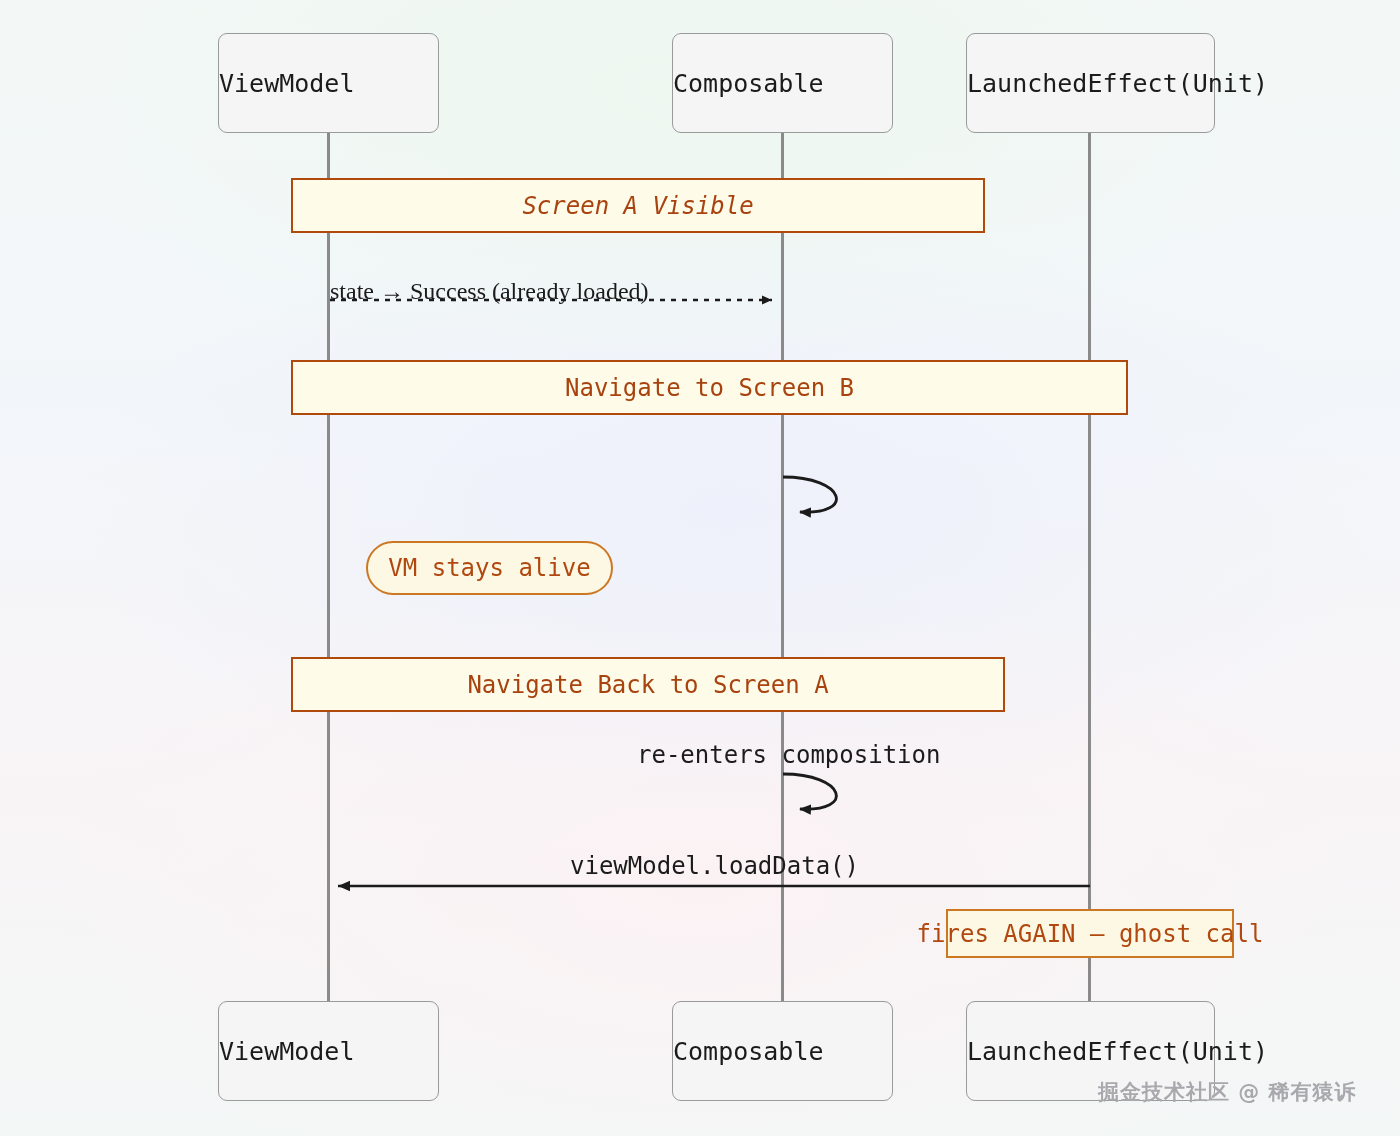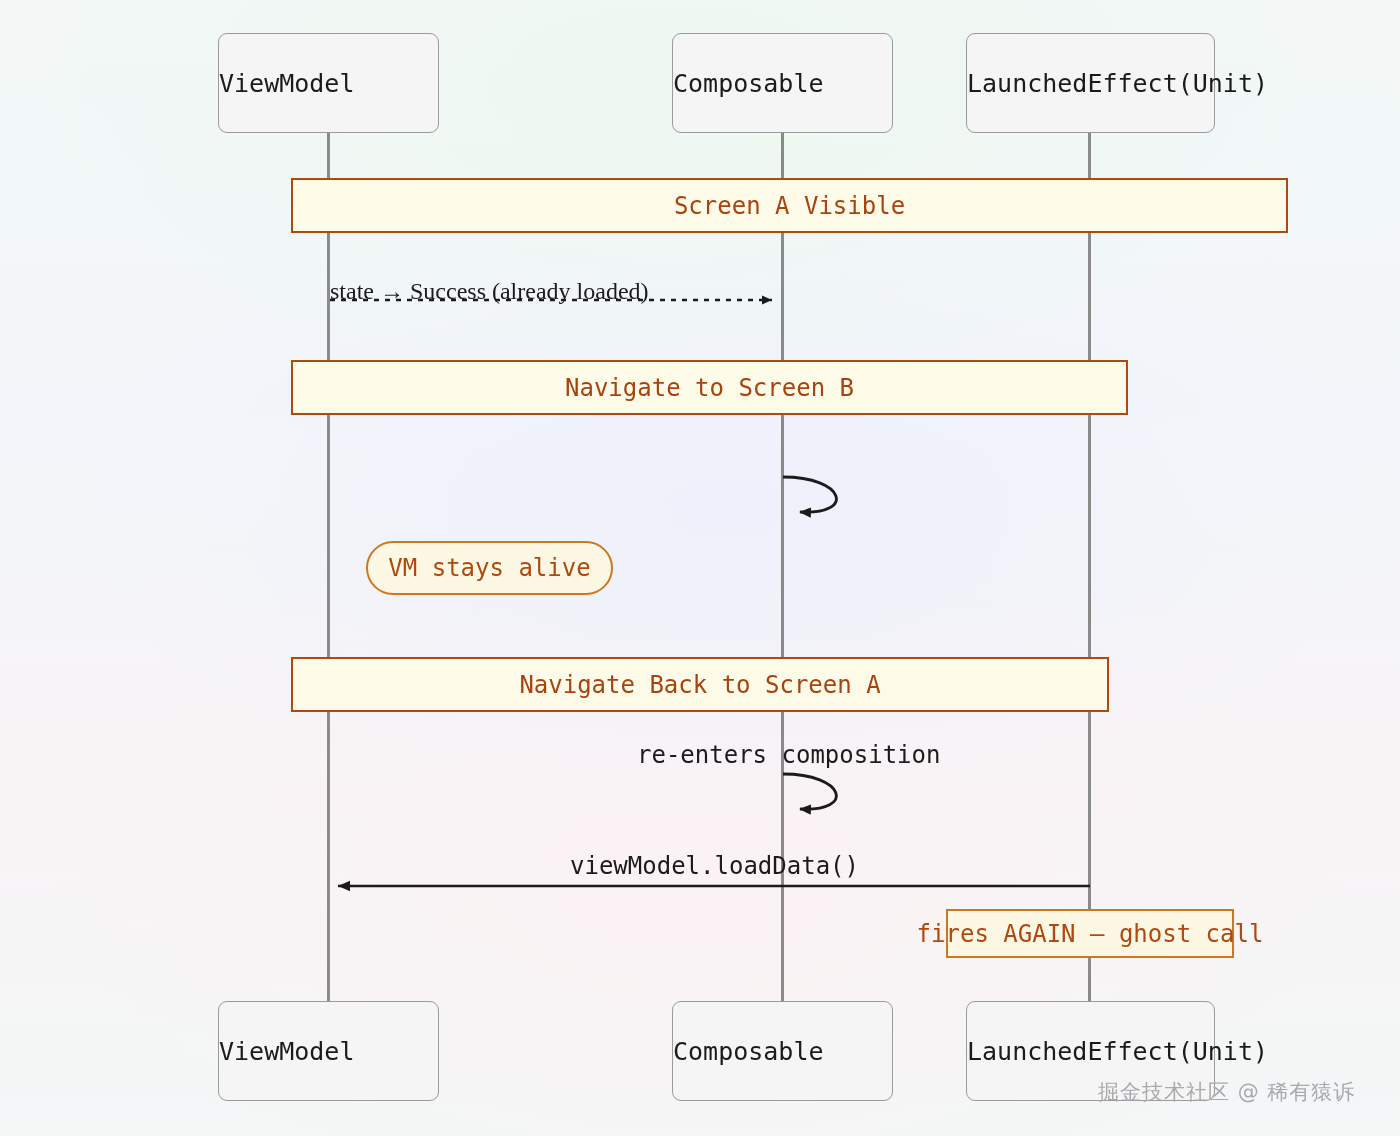--- a/index.html
+++ b/index.html
@@ -104,20 +104,21 @@
   }
 
   
   .watermark {
     position: absolute;
     font-family: "DejaVu Sans", sans-serif;
     font-size: 21px;
     color: #a9a9ad;
     white-space: nowrap;
     letter-spacing: 1px;
+    font-weight: bold;
   }
 </style>
 </head>
 <body>
 
 <div id="canvas">
 
   <div class="lifeline" style="left:327px; top:133px; height:868px;"></div>
   <div class="lifeline" style="left:781px; top:133px; height:868px;"></div>
   <div class="lifeline" style="left:1088px; top:133px; height:868px;"></div>
@@ -127,36 +128,36 @@
   </div>
 
   <div class="actor-box" style="left:672px; top:33px; width:221px; height:100px;">
     <span class="actor-label">Composable</span>
   </div>
 
   <div class="actor-box" style="left:966px; top:33px; width:249px; height:100px;">
     <span class="actor-label">LaunchedEffect(Unit)</span>
   </div>
 
-  <div class="banner" style="left:291px; top:178px; width:997px; height:55px;">
+  <div class="banner" style="left:291px; top:178px; width:694px; height:55px;font-style:italic;">
     <span class="banner-label">Screen A Visible</span>
   </div>
 
   <div class="msg-label" style="left:330px; top:278px;font-family:Liberation Serif, serif;">state → Success (already loaded)</div>
 
   <div class="banner" style="left:291px; top:360px; width:837px; height:55px;">
     <span class="banner-label">Navigate to Screen B</span>
   </div>
 
 
   <div class="note" style="left:366px; top:541px; width:247px; height:54px;border-radius:27px;">
     <span class="note-label">VM stays alive</span>
   </div>
 
-  <div class="banner" style="left:291px; top:657px; width:818px; height:55px;">
+  <div class="banner" style="left:291px; top:657px; width:714px; height:55px;">
     <span class="banner-label">Navigate Back to Screen A</span>
   </div>
 
   <div class="msg-label" style="left:570px; top:852px;">viewModel.loadData()</div>
 
   <div class="msg-label" style="left:637px; top:741px;">re-enters composition</div>
 
   <div class="note" style="left:946px; top:909px; width:288px; height:49px;">
     <span class="note-label" style="position:relative; left:0;">fires AGAIN — ghost call</span>
   </div>

